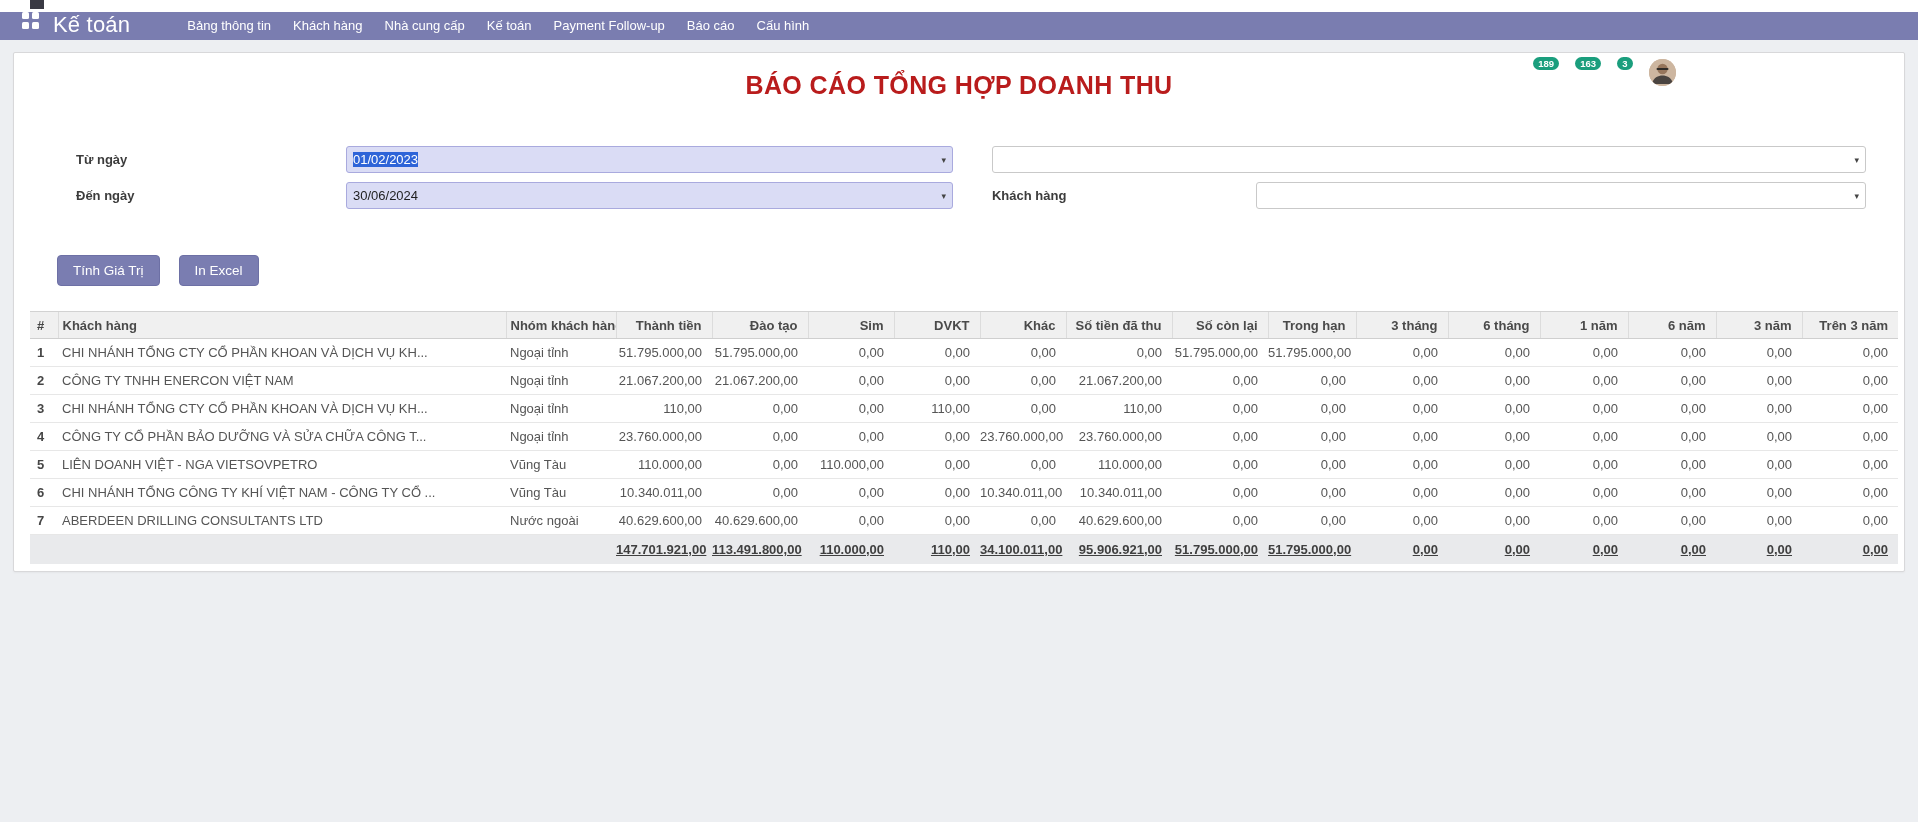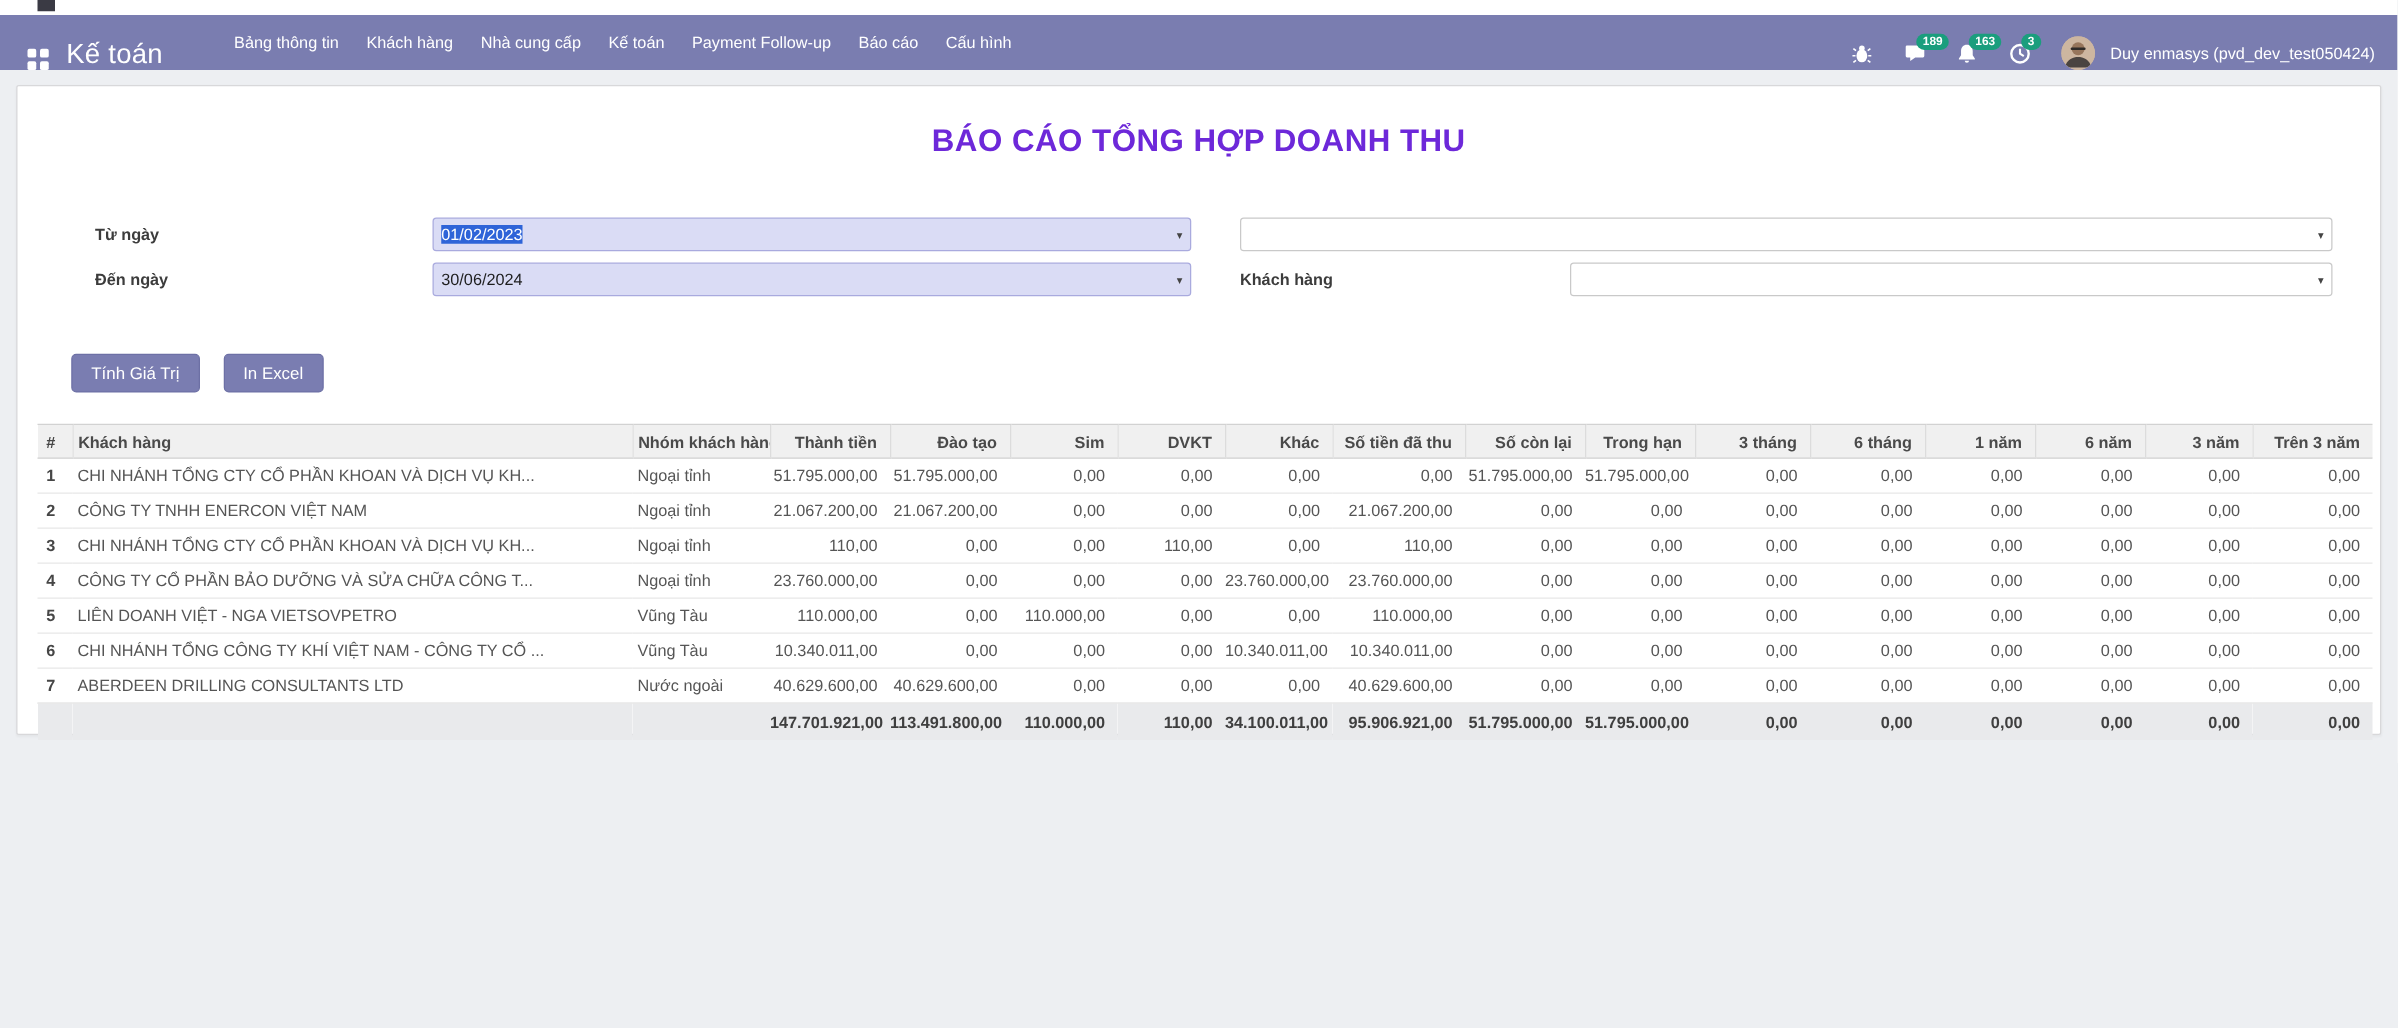--- a/index.html
+++ b/index.html
@@ -3,21 +3,21 @@
 <meta charset="utf-8">
 <style>
   * { margin:0; padding:0; box-sizing:border-box; }
   html,body { width:1918px; height:822px; overflow:hidden;
     font-family:"Liberation Sans","DejaVu Sans",sans-serif; background:#edeff2; }
 
   .topstrip { height:12px; background:#ffffff; position:relative; }
   .artifact { position:absolute; left:30px; top:0; width:14px; height:9px; background:#3a3a44; }
 
   
-  .navbar { height:44px; background:var(--navbar,#7a7db0); display:flex; align-items:flex-end;
+  .navbar { height:28px; background:var(--navbar,#7a7db0); display:flex; align-items:flex-start;
     padding:0 18px 0 14px; color:#fff; }
   .apps { width:17px; height:17px; display:grid; grid-template-columns:1fr 1fr; gap:3px;
     margin:0 14px 0 8px; cursor:pointer; }
   .apps i { background:#fff; border-radius:1.5px; display:block; }
   .brand { font-size:22px; font-weight:400; margin-right:46px; letter-spacing:0.2px; cursor:pointer; }
   .menu { display:flex; align-items:center; height:100%; }
   .menu .nav-item { color:#fff; font-size:13px; padding:0 11px; line-height:44px; cursor:pointer;
     text-decoration:none; white-space:nowrap; }
   .nav-right { margin-left:auto; display:flex; align-items:center; gap:24px;margin-top:47px; }
   .icon-btn { position:relative; width:18px; height:18px; display:inline-block; cursor:pointer; }
@@ -25,22 +25,22 @@
   .badge { position:absolute; top:-7px; left:10px; background:var(--badge,#1a9e7d); color:#fff;
     font-size:9.5px; font-weight:bold; line-height:13px; padding:0 5px; border-radius:8px;
     font-style:normal; white-space:nowrap; }
   .avatar { width:27px; height:27px; border-radius:50%; overflow:hidden; display:inline-block;
     cursor:pointer; background:#cdb6a0; }
   .username { font-size:13px; color:#fff; margin-left:-12px; cursor:pointer; white-space:nowrap; }
 
   
   .card { margin:12px 13px 0 13px; height:520px; background:#fff; border:1px solid #d8d8da;
     border-radius:2px; box-shadow:0 1px 2px rgba(0,0,0,0.04); }
-  .card h1 { margin-top:30px; text-align:center; font-size:25px; font-weight:bold;
-    color:#6d28d9; letter-spacing:0.4px; }
+  .card h1 { margin-top:18px; text-align:center; font-size:25px; font-weight:bold;
+    color:#b91c1c; letter-spacing:0.4px; }
 
   
   .filters { display:flex; margin:46px 22px 0 22px; }
   .fcol { width:50%; }
   .fcol.left  { padding-right:26px;margin-left:40px; }
   .fcol.right { padding-left:13px; padding-right:16px; }
   .frow { display:flex; margin-bottom:9px; }
   .flabel { font-size:13px; font-weight:bold; color:#3c3c3c; line-height:27px; }
   .fcol.left  .flabel { width:270px; }
   .fcol.right .flabel { width:264px; }
@@ -61,21 +61,21 @@
   .tablewrap { margin:25px 6px 0 16px; }
   table { width:100%; border-collapse:collapse; table-layout:fixed; font-size:13px; }
   th { background:#f0f0f0; font-weight:bold; color:#4a4a4a; height:27px;
     border-top:1px solid #d2d2d2; border-bottom:1px solid #cfcfcf; border-left:1px solid #dcdcdc;
     white-space:nowrap; overflow:hidden; cursor:pointer; }
   th:first-child { border-left:none; }
   td { height:28px; color:#555; border-bottom:1px solid #e7e7e7; white-space:nowrap; overflow:hidden; }
   .num { text-align:right; padding-right:10px; }
   .idx { text-align:left; padding-left:7px; font-weight:bold; color:#464646; }
   .txt { text-align:left; padding-left:4px; }
-  tfoot td { background:#e9eaec; font-weight:bold; color:#3f3f3f; height:29px; border-bottom:none; }
+  tfoot td { background:#e9eaec; font-weight:bold; color:#3f3f3f; height:29px; border-bottom:none;text-decoration:underline; }
 </style>
 </head>
 <body>
 
 <div class="topstrip">
   <div class="artifact"></div>
 </div>
 
 <nav class="navbar">
   <div class="apps">

